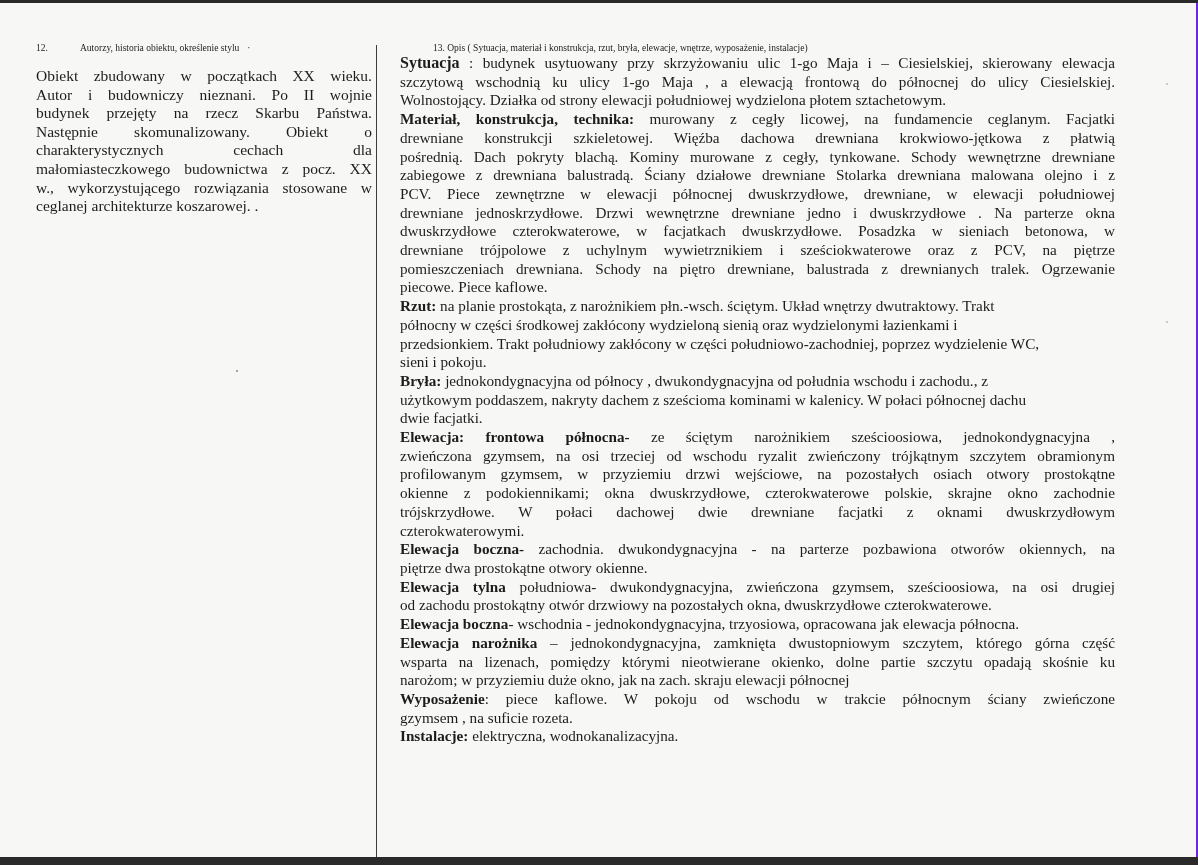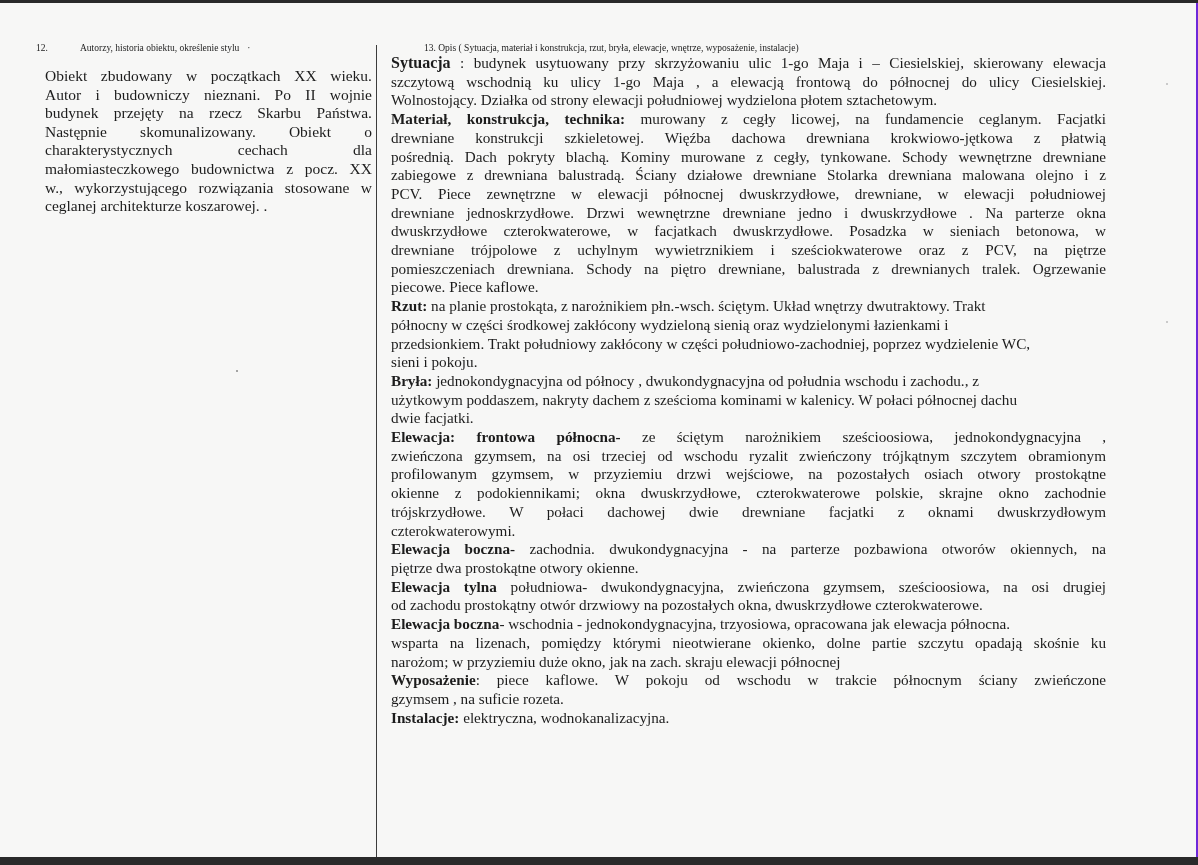--- a/index.html
+++ b/index.html
@@ -52,28 +52,27 @@
       font-size: 15.5px;
       line-height: 18.6px;
       text-align: justify;
       text-align-last: left;
     }
     .left-text .line {
       display: block;
       text-align: justify;
       text-align-last: justify;
       white-space: nowrap;
-      margin-left: 9px;
     }
     .left-text .line.last {
       text-align-last: left;
     }
     .right-col {
       position: absolute;
-      left: 391px;
+      left: 400px;
       top: 39px;
       width: 772px;
     }
     .right-heading {
       padding-left: 33px;
       font-size: 9.5px;
       line-height: 12px;
       white-space: nowrap;
     }
     .right-text {
@@ -185,20 +184,21 @@
       <div class="para">
         <span class="line"><span class="label">Elewacja tylna</span><span> południowa- dwukondygnacyjna, zwieńczona gzymsem, sześcioosiowa, na osi  drugiej</span></span>
         <span class="line last">od zachodu prostokątny otwór drzwiowy na pozostałych okna, dwuskrzydłowe czterokwaterowe.</span>
       </div>
 
       <div class="para">
         <span class="line last"><span class="label">Elewacja boczna</span><span>- wschodnia - jednokondygnacyjna, trzyosiowa, opracowana jak elewacja północna.</span></span>
       </div>
 
       <div class="para">
+        <span class="line"><span class="label">Elewacja narożnika</span><span> – jednokondygnacyjna, zamknięta dwustopniowym szczytem, którego górna część</span></span>
         <span class="line">wsparta na lizenach, pomiędzy którymi nieotwierane okienko, dolne partie szczytu opadają skośnie ku</span>
         <span class="line last">narożom; w przyziemiu duże okno, jak na zach. skraju elewacji północnej</span>
       </div>
 
       <div class="para">
         <span class="line"><span class="label">Wyposażenie</span><span>: piece kaflowe. W pokoju od wschodu w trakcie północnym  ściany zwieńczone</span></span>
         <span class="line last">gzymsem , na suficie rozeta.</span>
       </div>
 
       <div class="para">

